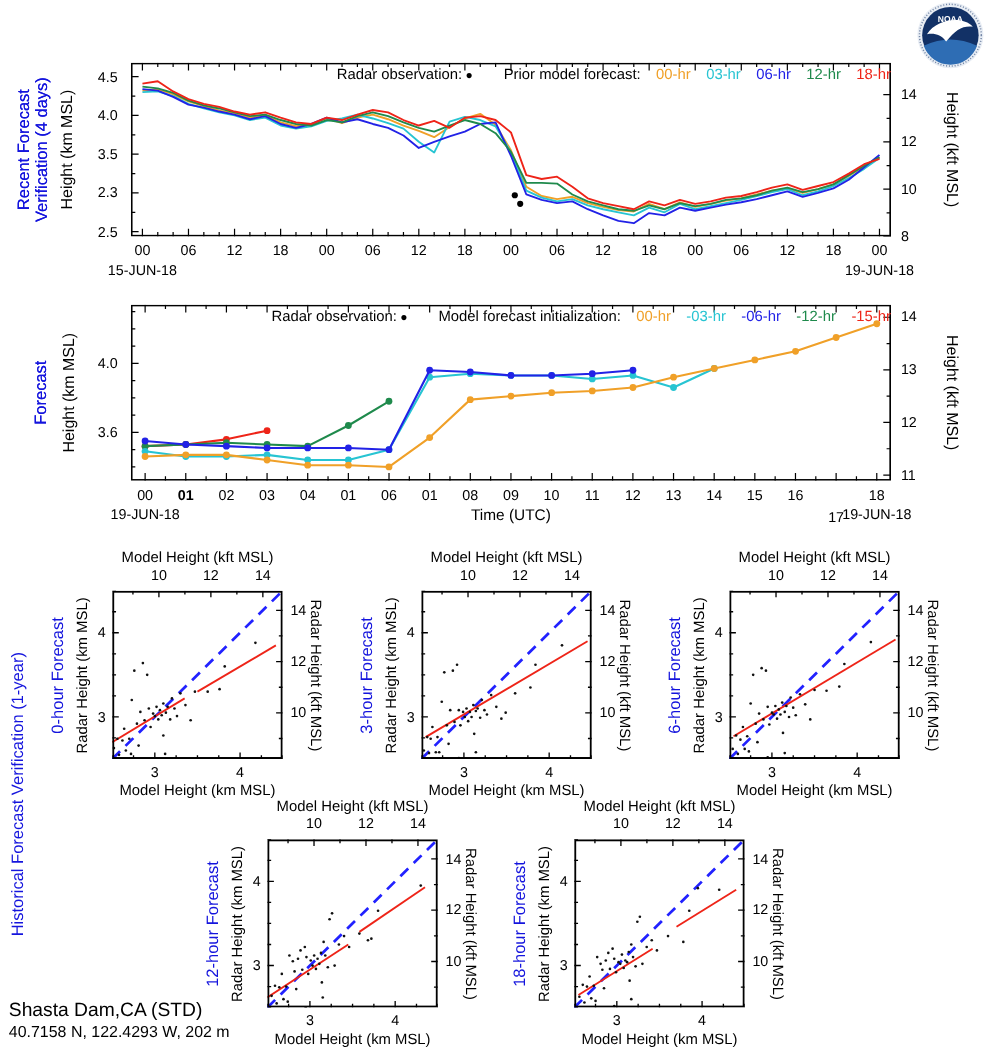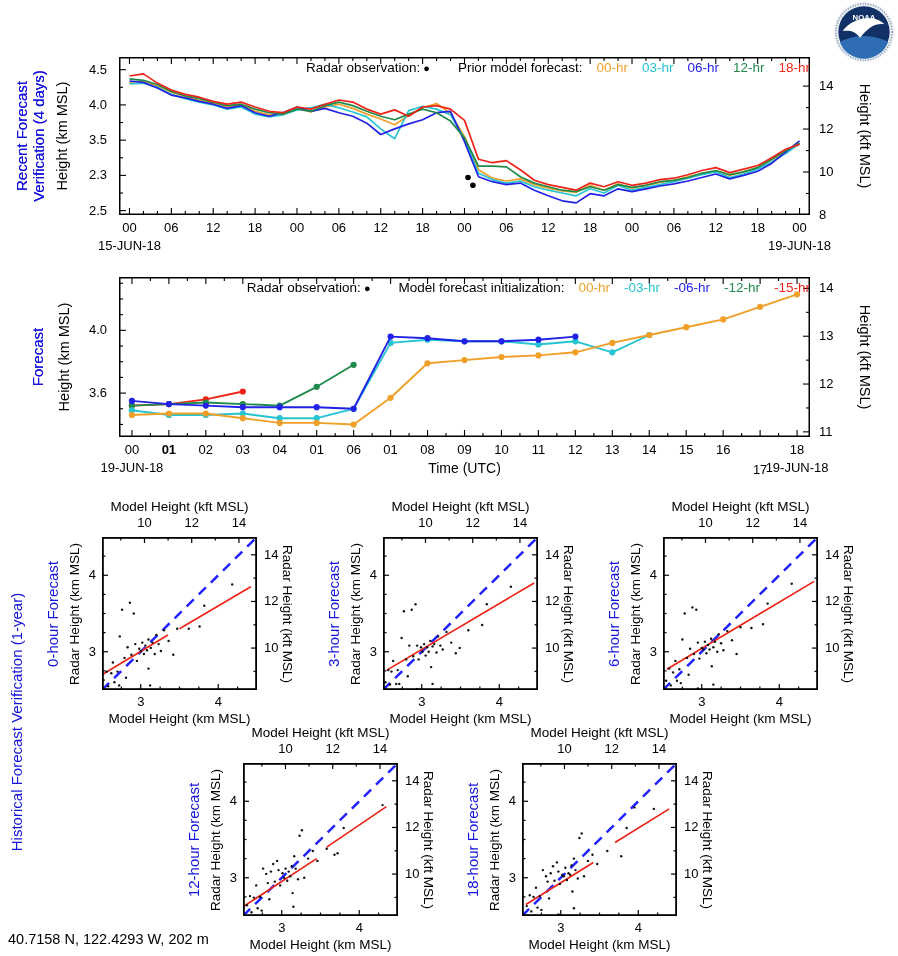--- a/index.html
+++ b/index.html
@@ -35,20 +35,21 @@
   <div class="rot2" style="left: 30px; top: 136px; transform: translate(-50%, -50%) rotate(-90deg); color: rgb(20, 20, 221);">
     <div>Recent Forecast</div>
     <div>Verification (4 days)</div>
   </div>
 
   <div class="rot2" style="left: 37px; top: 357px; transform: translate(-50%, -50%) rotate(-90deg); color: rgb(20, 20, 221);">Forecast</div>
 
   <div class="rot2" style="left: 16px; top: 722px; transform: translate(-50%, -50%) rotate(-90deg); color: rgb(20, 20, 221);">Historical Forecast Verification (1-year)</div>
 
 
+  <div id="stname">Shasta Dam,CA (STD)</div>
   <div id="stloc">40.7158 N, 122.4293 W, 202 m</div>
 
 <svg width="691" height="158" style="position:absolute;left:119px;top:57px">
       <g stroke="#000" stroke-width="1.1">
         <line x1="10.46969696969697" y1="158" x2="10.46969696969697" y2="151"></line>
         <line x1="10.46969696969697" y1="0" x2="10.46969696969697" y2="7"></line>
         <line x1="24.429292929292927" y1="158" x2="24.429292929292927" y2="154"></line>
         <line x1="24.429292929292927" y1="0" x2="24.429292929292927" y2="4"></line>
         <line x1="38.388888888888886" y1="158" x2="38.388888888888886" y2="154"></line>
         <line x1="38.388888888888886" y1="0" x2="38.388888888888886" y2="4"></line>

